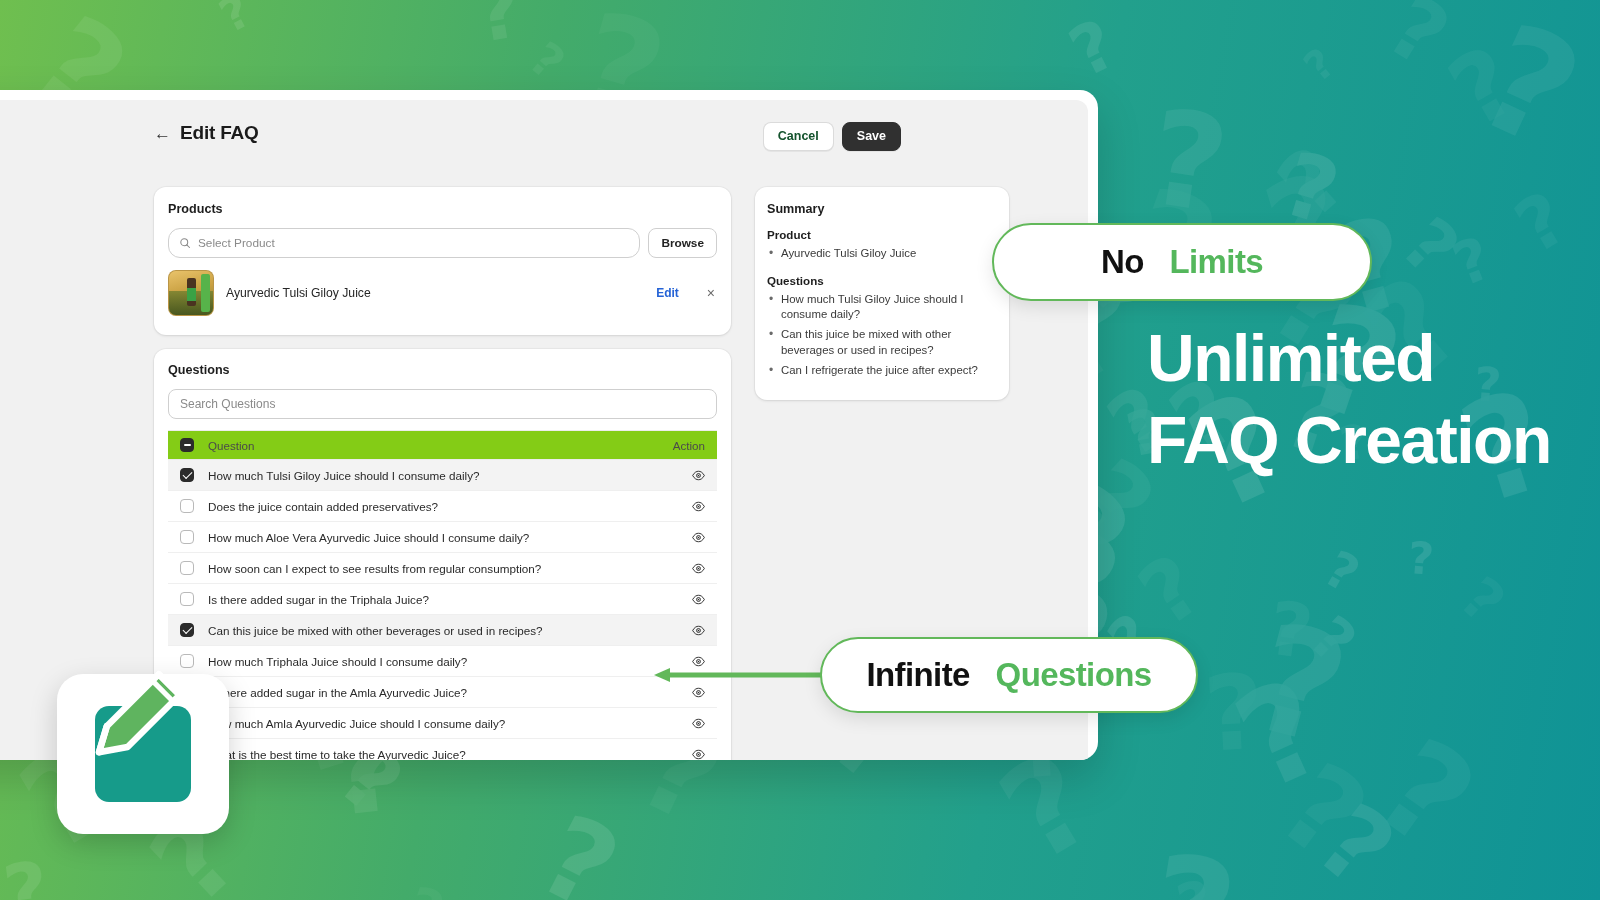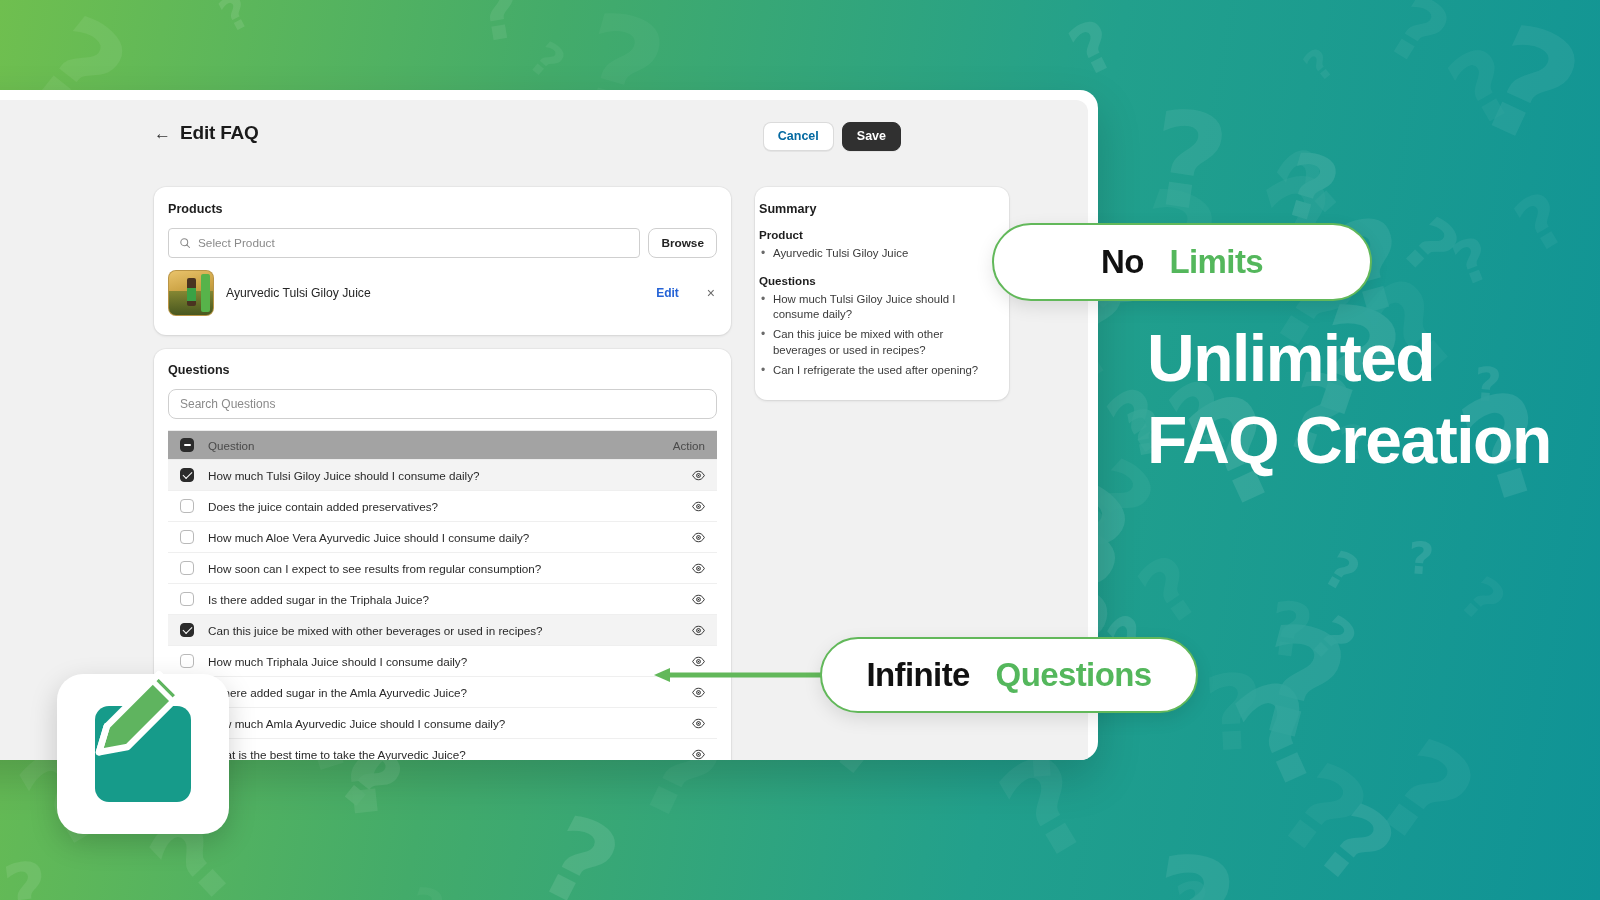--- a/index.html
+++ b/index.html
@@ -59,21 +59,21 @@
   .back-arrow { font-size: 17px; color: #333; line-height: 1; }
   .page-title { font-size: 19px; font-weight: 700; color: #1b1b1b; letter-spacing: -.2px; }
   .header-actions {
     position: absolute; right: 187px; top: 22px;
     display: flex; align-items: center; gap: 8px;
   }
   .btn {
     font-size: 12.5px; font-weight: 700; border-radius: 8px;
     padding: 7px 14px; cursor: pointer; line-height: 1;
     border: 1px solid rgba(0,0,0,.14);
-    background: #fff; color: #0369a1;
+    background: #fff; color: #14532d;
     box-shadow: 0 1px 0 rgba(0,0,0,.05);
   }
   .btn-primary {
     background: #303030; color: #fff; border: 1px solid #303030;
   }
 
   
   .panel {
     background: #fff; border-radius: 12px;
     box-shadow: 0 1px 3px rgba(0,0,0,.10), 0 0 0 1px rgba(0,0,0,.03);
@@ -82,34 +82,34 @@
     position: absolute; left: 224px; top: 87px;
     width: 577px; height: 148px; padding: 15px 14px 0 14px;
   }
   #questions-panel {
     position: absolute; left: 224px; top: 249px;
     width: 577px; bottom: -30px; padding: 14px 14px 0 14px;
     overflow: hidden;
   }
   #summary-panel {
     position: absolute; left: 825px; top: 87px;
-    width: 254px; padding: 15px 16px 18px 4px;
+    width: 254px; padding: 15px 16px 18px 12px;
   }
 
   .panel-title {
     font-size: 12.6px; font-weight: 700; color: #1d1d1d;
     margin-bottom: 12px;
   }
 
   
   .search-row { display: flex; gap: 8px; align-items: center; }
   .search-field {
     flex: 1; position: relative;
     height: 30px;
-    border: 1px solid #cfcfcf; border-radius: 4px;
+    border: 1px solid #cfcfcf; border-radius: 12px;
     background: #fff;
     display: flex; align-items: center; gap: 7px;
     padding: 0 10px;
   }
   .search-icon { flex: 0 0 auto; display: block; }
   .search-ph { font-size: 11.8px; color: #8a8a8a; }
   .browse-btn {
     height: 30px; padding: 0 12px; border-radius: 8px;
     border: 1px solid #cfcfcf; background: #fff;
     font-size: 11.8px; font-weight: 700; color: #232323; cursor: pointer;
@@ -145,21 +145,21 @@
   .q-search {
     height: 30px; border: 1px solid #cfcfcf; border-radius: 8px;
     background: #fff; display: flex; align-items: center; padding: 0 11px;
   }
   .q-search span { font-size: 12px; color: #8a8a8a; }
 
   
   .q-table { margin-top: 11px; }
   .q-head {
     display: flex; align-items: center;
-    background: #a3a3a3; height: 30px;
+    background: #84cc16; height: 30px;
     padding: 0 12px 0 12px;
     border-top: 1px solid #ececec; border-bottom: 1px solid #ececec;
   }
   .q-head .col-q { flex: 1; font-size: 11.6px; color: #4a4a4a; margin-left: 14px; }
   .q-head .col-a { font-size: 11.6px; color: #4a4a4a; }
   .q-row {
     display: flex; align-items: center; height: 31px;
     padding: 0 12px; border-bottom: 1px solid #efefef;
   }
   .q-row.selected { background: #f3f3f3; }
@@ -547,21 +547,21 @@
         <div class="panel" id="summary-panel">
           <div class="panel-title">Summary</div>
           <div class="sum-sub">Product</div>
           <ul class="sum-list" id="sum-products">
               <li>Ayurvedic Tulsi Giloy Juice</li>
             </ul>
           <div class="sum-sub">Questions</div>
           <ul class="sum-list" id="sum-questions">
               <li>How much Tulsi Giloy Juice should I consume daily?</li>
               <li>Can this juice be mixed with other beverages or used in recipes?</li>
-              <li>Can I refrigerate the used after opening?</li>
+              <li>Can I refrigerate the juice after expect?</li>
             </ul>
         </div>
 
       </div>
     </div>
   </div>
 
   <div id="app-tile">
     <div class="sq"></div>
     <svg class="pencil" viewBox="0 0 100 100">

